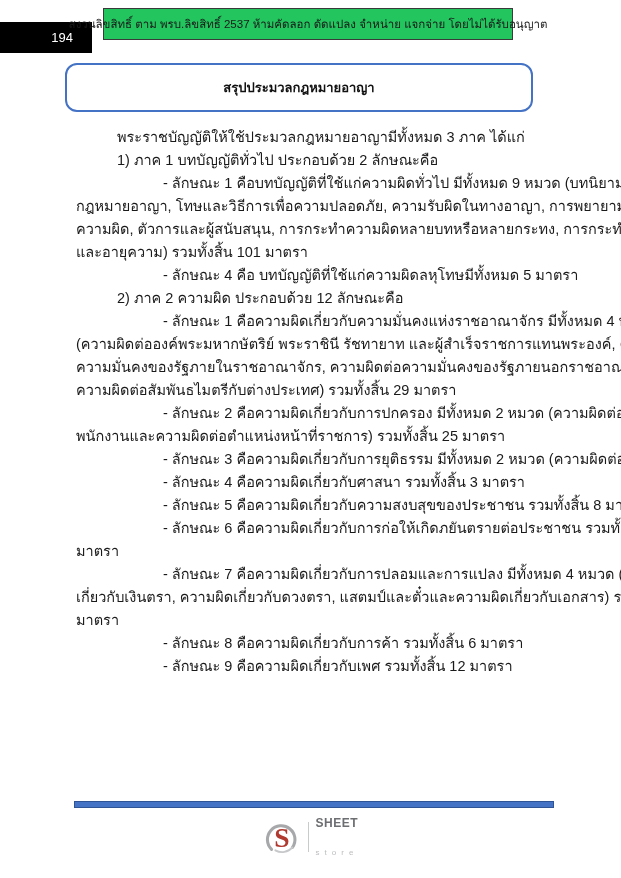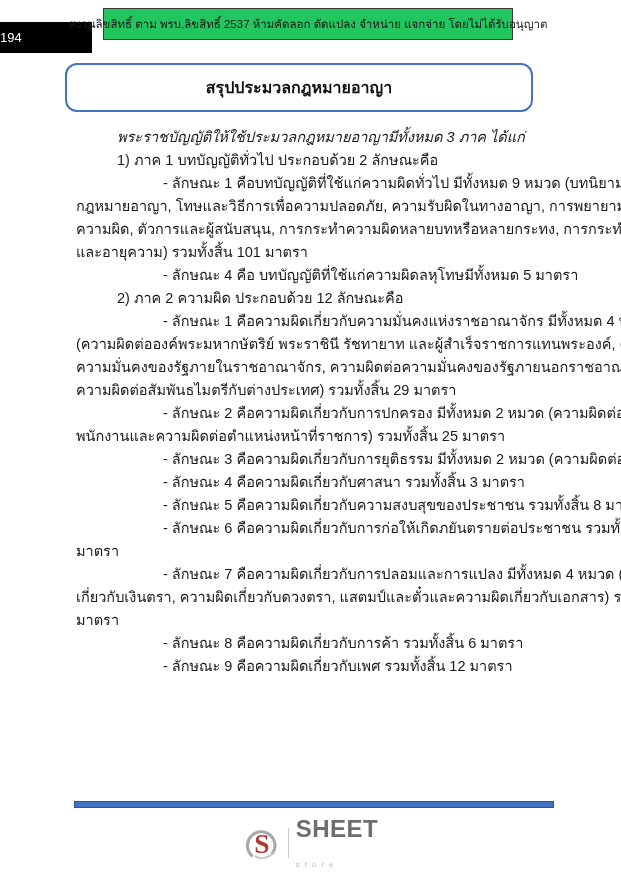--- a/index.html
+++ b/index.html
@@ -16,21 +16,22 @@
 
   
   .pagenum-box {
     position: absolute;
     left: 0; top: 22px;
     width: 92px; height: 31px;
     background: #000000;
     color: #ffffff;
     display: flex;
     align-items: center;
-    padding-right: 32px;
+    justify-content: flex-end;
+    padding-right: 19px;
     font-size: 13px;
   }
   .copyright-box {
     position: absolute;
     left: 103px; top: 8px;
     width: 410px; height: 32px;
     border: 1px solid #3a3a3a;
     background: #22c55e;
     display: flex;
     align-items: center;
@@ -44,35 +45,35 @@
   .title-box {
     position: absolute;
     left: 65px; top: 63px;
     width: 468px; height: 49px;
     border: 2.5px solid #4472c4;
     border-radius: 12px;
     background: #ffffff;
     display: flex;
     align-items: center;
     justify-content: center;
-    font-size: 16px;
+    font-size: 13px;
     font-weight: bold;
     color: #111111;
   }
 
   
   .content {
     position: absolute;
     left: 76px; top: 126px;
     width: 475px;
     font-size: 14.5px;
     color: #1a1a1a;
   }
   .para { }
-  .para:first-child { margin-top: 0; font-style: italic; }
+  .para:first-child { margin-top: 0; }
   .para .line { line-height: 23px; white-space: nowrap; }
   .para.intro .line.first { padding-left: 41px; }
   .para.item  .line.first { padding-left: 87px; }
 
   
   .footer-bar {
     position: absolute;
     left: 74px; top: 801px;
     width: 480px; height: 7px;
     background: #4472c4;
@@ -84,21 +85,21 @@
     width: 621px;
     display: flex;
     align-items: center;
     justify-content: center;
     gap: 7px;
   }
   .logo-mark { width: 38px; height: 38px; flex: 0 0 auto; }
   .logo-sep { width: 1px; height: 30px; background: #c9cacc; }
   .logo-text { display: flex; flex-direction: column; line-height: 1; }
   .logo-name {
-    font-size: 24px;
+    font-size: 12px;
     font-weight: bold;
     color: #6d6e71;
     letter-spacing: 0.5px;
   }
   .logo-sub {
     font-size: 8px;
     color: #bcbdbf;
     letter-spacing: 5px;
     margin-top: 20px;
   }

